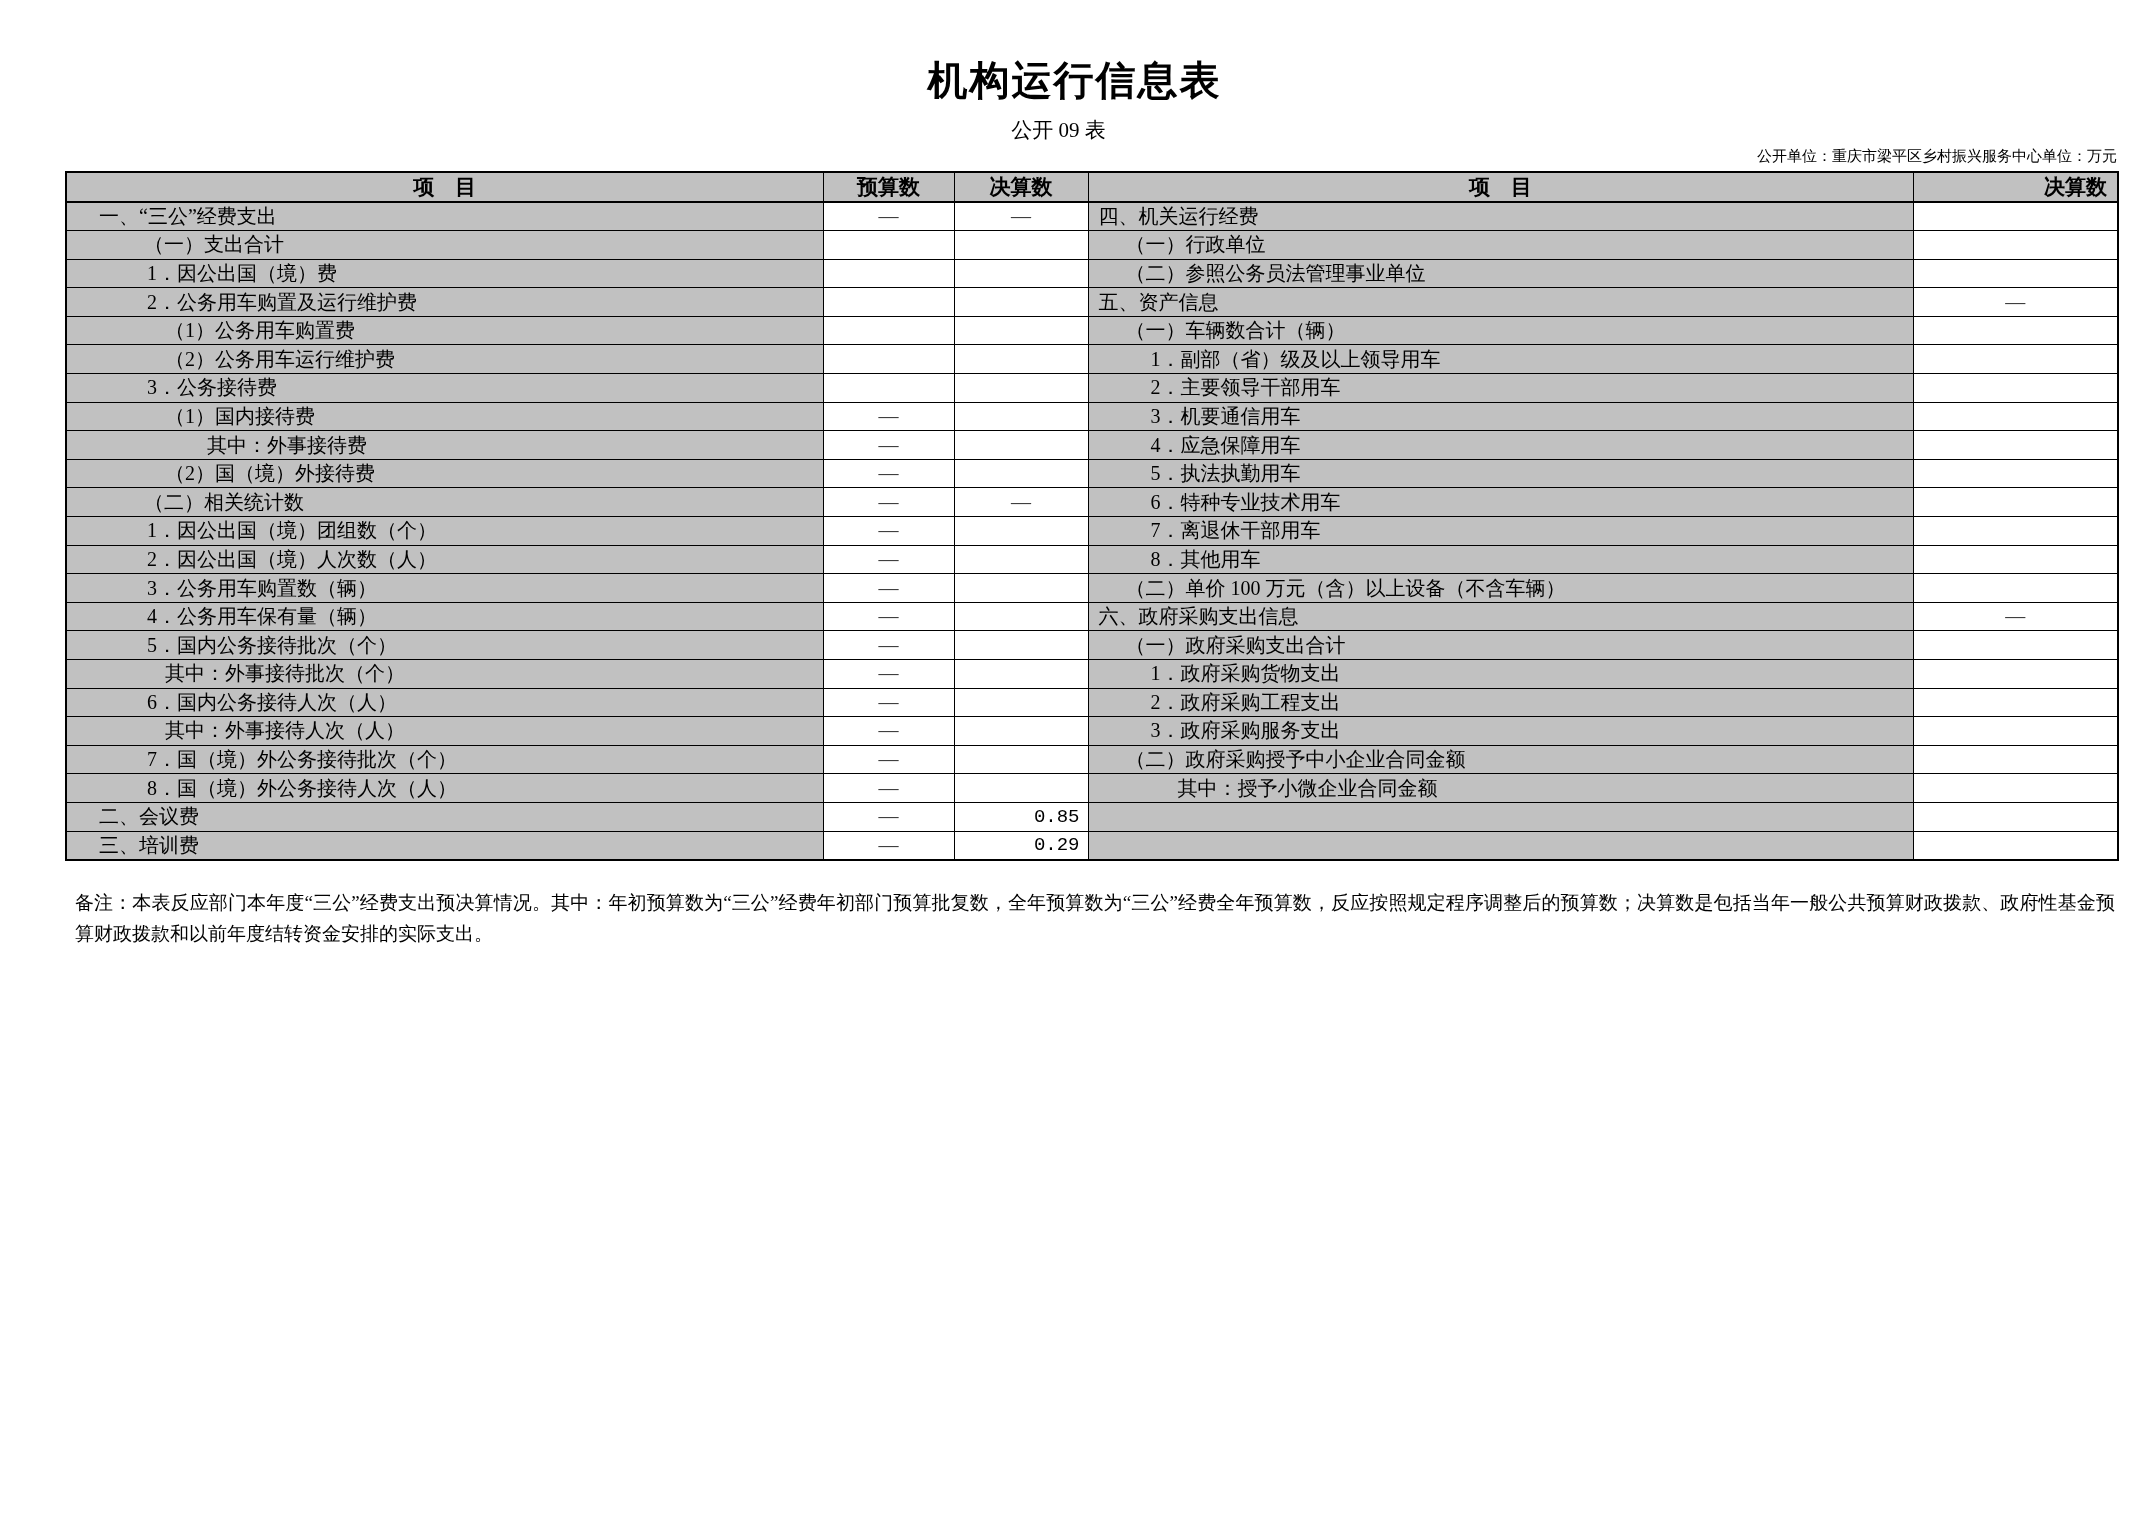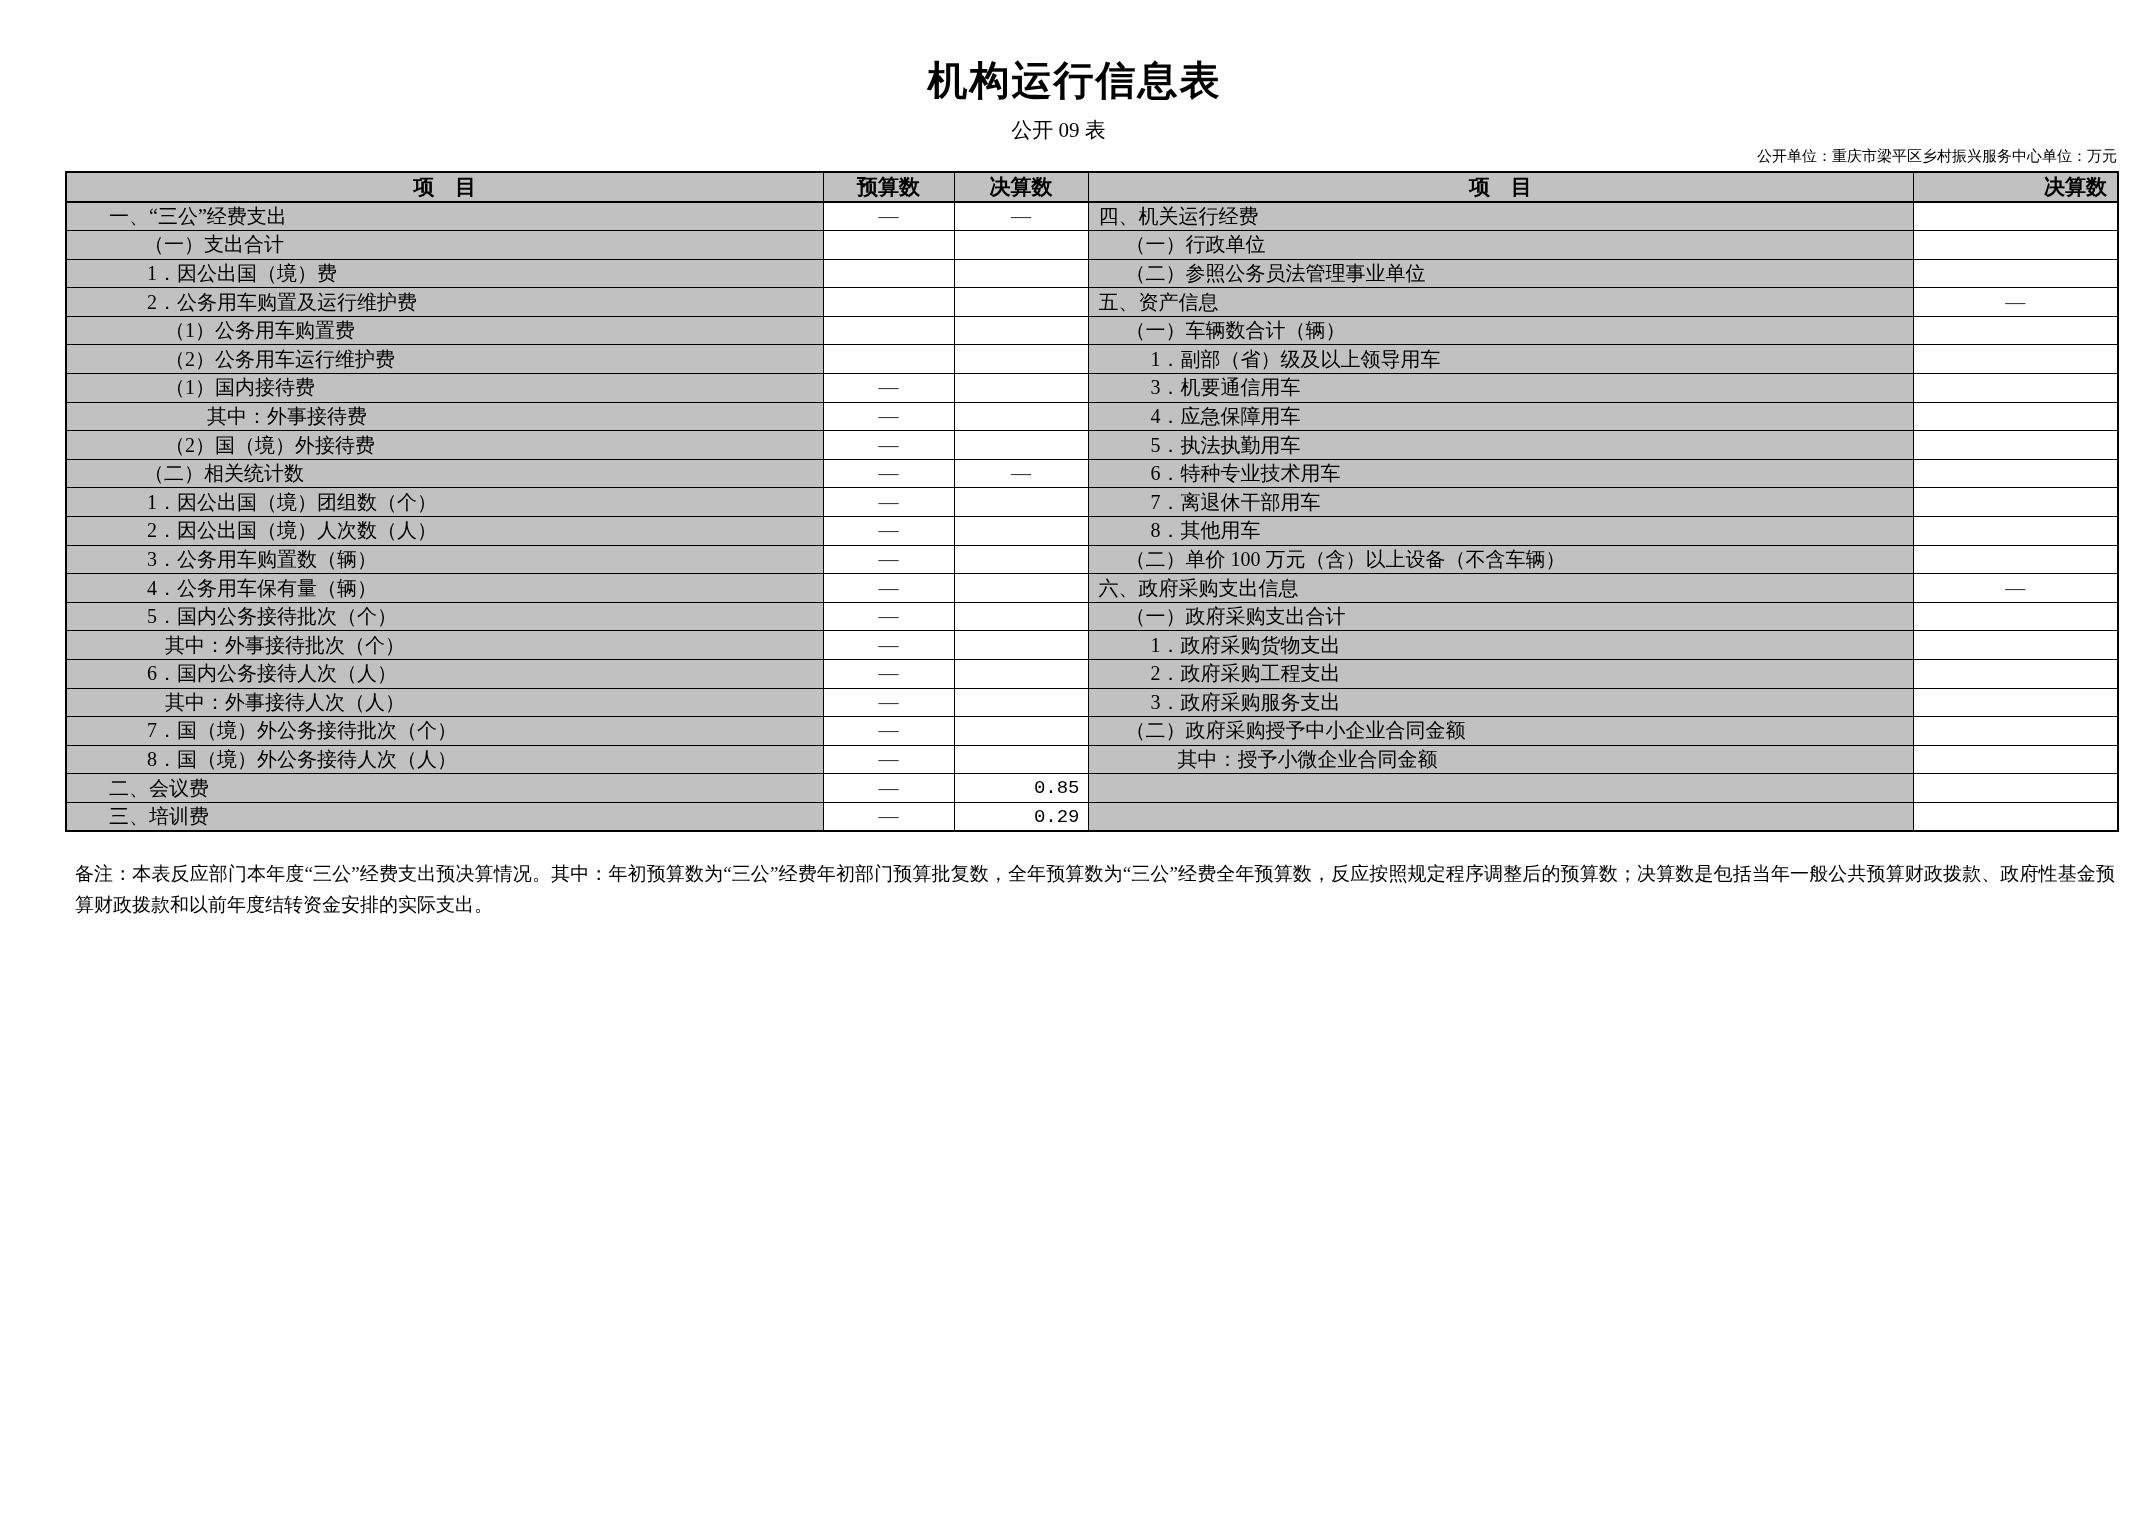--- a/index.html
+++ b/index.html
@@ -23,21 +23,21 @@
   td { border:1px solid var(--border); height:28.6px; font-size:20px;
        overflow:hidden; white-space:nowrap; vertical-align:middle; }
   tr.hdr td { background:var(--gray); font-weight:bold; text-align:center;
               height:30px; font-size:21px; border-bottom:2px solid var(--border); }
   tr.hdr td.hdr-right-final { text-align:right; padding-right:10px; }
   td.g { background:var(--gray); }
   td.v { background:#fff; text-align:center; color:#333; }
   td.v.num { text-align:right; padding-right:8px; color:#000;
              font-family:Liberation Mono, monospace; font-size:19px; }
   
-  .l-ind0{padding-left:42px}.l-ind1{padding-left:77px}.l-ind2{padding-left:80px}
+  .l-ind0{padding-left:32px}.l-ind1{padding-left:77px}.l-ind2{padding-left:80px}
   .l-ind3{padding-left:98px}.l-ind4{padding-left:140px}
   
   .r-ind0{padding-left:10px}.r-ind1{padding-left:37px}.r-ind2{padding-left:62px}
   .r-ind3{padding-left:89px}
 
   .note { margin:26px 40px 0 75px; width:2040px; font-size:19px; line-height:31px;
           text-align:justify; }
 </style>
 </head>
 <body>
@@ -107,20 +107,27 @@
           <td class="v"></td>
         </tr>
         <tr>
           <td class="g l-ind3">（2）公务用车运行维护费</td>
           <td class="v"></td>
           <td class="v"></td>
           <td class="g r-ind2">1．副部（省）级及以上领导用车</td>
           <td class="v"></td>
         </tr>
         <tr>
+          <td class="g l-ind2">3．公务接待费</td>
+          <td class="v"></td>
+          <td class="v"></td>
+          <td class="g r-ind2">2．主要领导干部用车</td>
+          <td class="v"></td>
+        </tr>
+        <tr>
           <td class="g l-ind3">（1）国内接待费</td>
           <td class="v">—</td>
           <td class="v"></td>
           <td class="g r-ind2">3．机要通信用车</td>
           <td class="v"></td>
         </tr>
         <tr>
           <td class="g l-ind4">其中：外事接待费</td>
           <td class="v">—</td>
           <td class="v"></td>

